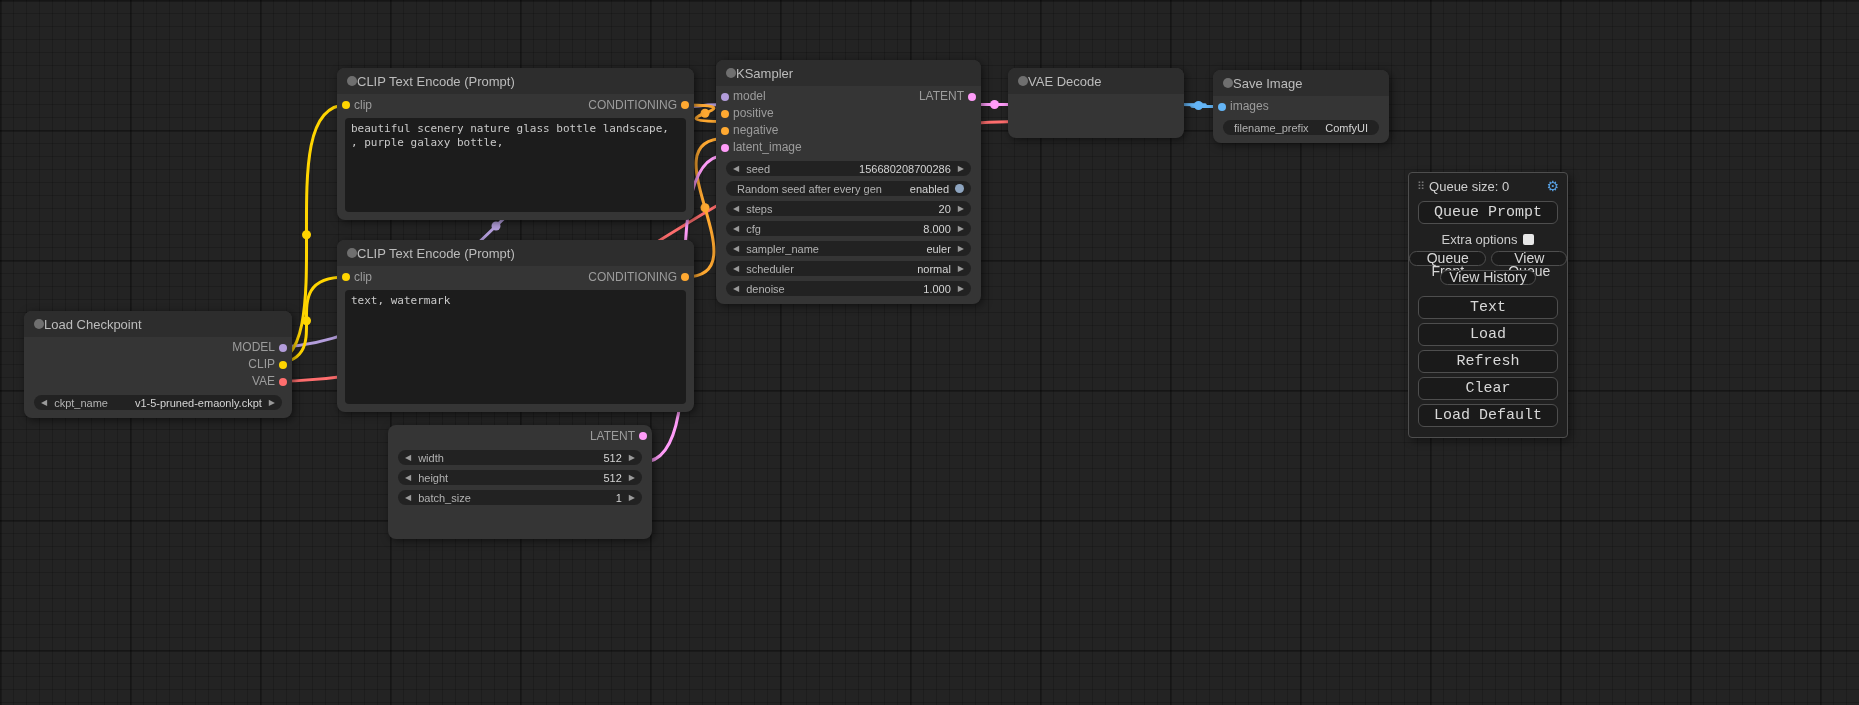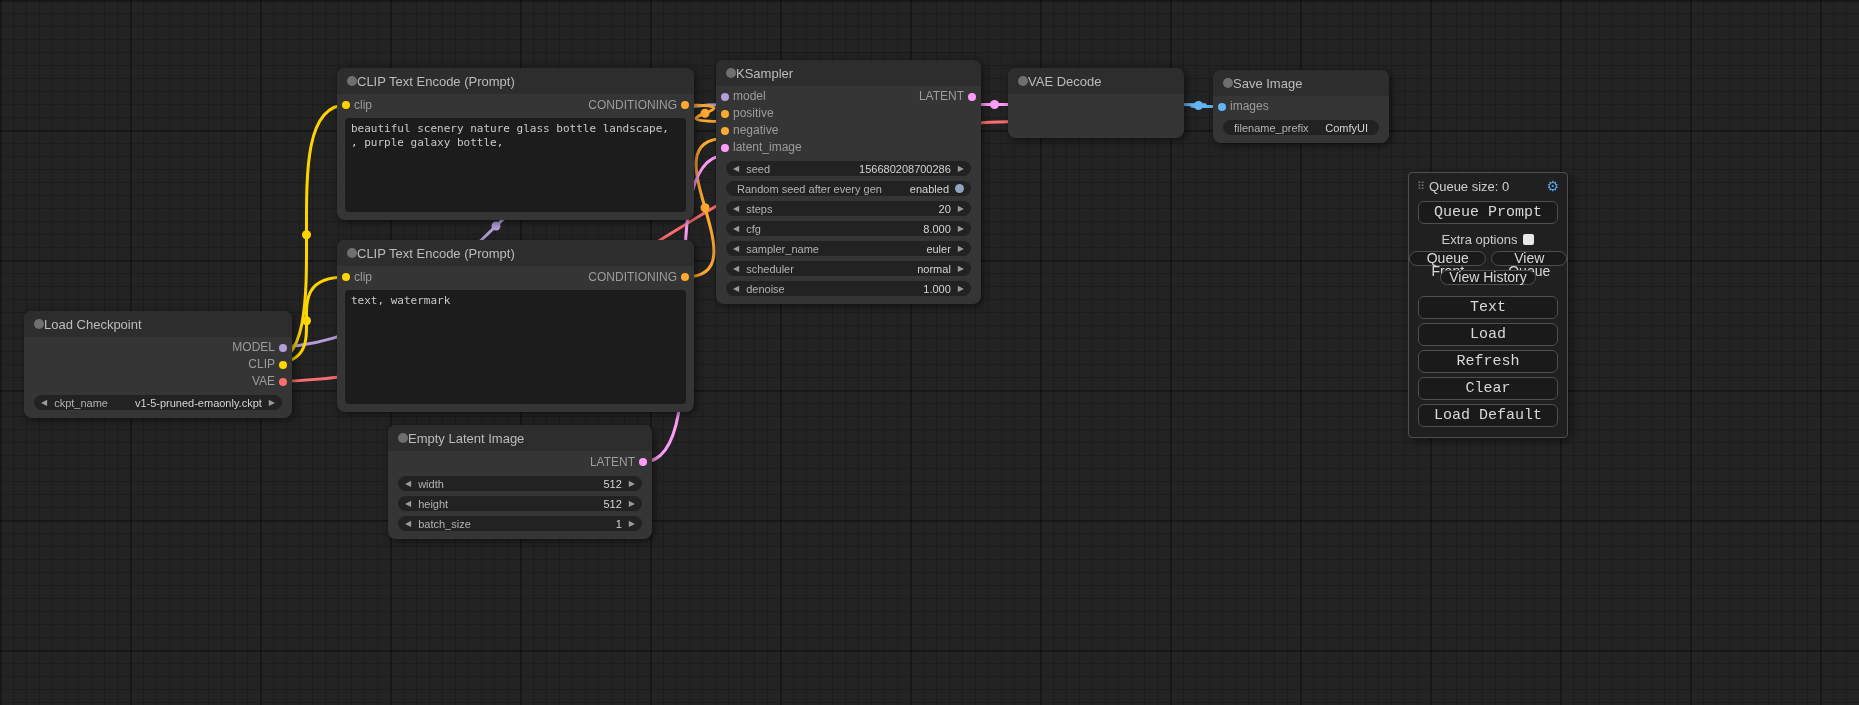--- a/index.html
+++ b/index.html
@@ -147,24 +147,20 @@
         <span class="dot in c-clip"></span>
         <span class="in-label">clip</span>
         <span class="out-label">CONDITIONING</span>
         <span class="dot out c-cond"></span>
       </div>
       <textarea class="prompt" style="top: 50px; height: 114px;" spellcheck="false">text, watermark</textarea>
     </div>
   </div>
 
   <div class="node" style="left:388px;top:425px;width:264px;height:114px;">
-    <div class="node-title">
-      <span class="collapse-dot"></span>
-      <span>Empty Latent Image</span>
-    </div>
     <div class="node-body">
       <div class="srow tall">
         <span class="out-label">LATENT</span>
         <span class="dot out c-latent"></span>
       </div>
       <div class="widget">
         <span class="arr">◀</span>
         <span class="wlabel">width</span>
         <span class="wvalue">512</span>
         <span class="arr">▶</span>

